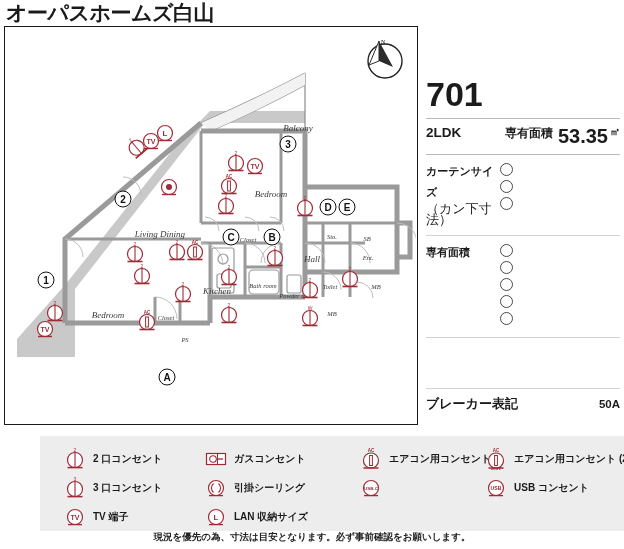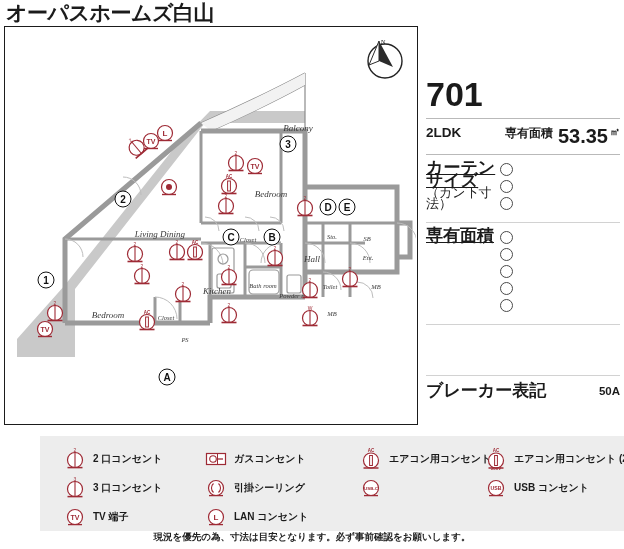--- a/index.html
+++ b/index.html
@@ -31,33 +31,33 @@
   #unit-no { font-size:34px; font-weight:bold; line-height:36px; letter-spacing:0px; }
   .hr { border-top:1px solid #b9b9b9; margin:6px 0 6px 0; }
   .hr.thin { border-top:1px solid #d2d2d2; }
   #type-row { display:flex; align-items:flex-start; }
   #ldk { font-size:13.5px; font-weight:bold; }
   #area-label { font-size:12px; font-weight:bold; margin-left:auto; }
   #area-val { font-size:20px; font-weight:bold; margin-left:5px; }
   #area-unit { font-size:10px; font-weight:bold; margin-left:2px; }
   .sec { display:flex; }
   .sec-label { width:74px; flex:none; }
-  .sec-label .main { font-size:17px; font-weight:bold; line-height:13px;text-decoration:underline; }
+  .sec-label .main { font-size:11px; font-weight:bold; line-height:21px; }
   .sec-label .sub { font-size:13px; line-height:11px; }
   .sec-rows { flex:1; }
   .srow { display:flex; align-items:center; height:17px; }
   .mk {
     width:13px; height:13px; border-radius:50%;
     border:1px solid #4a4a4a; color:#2a2a2a;
     font-size:8px; line-height:11px; text-align:center;
     flex:none; margin-right:6px; font-weight:bold;
   }
   .sval { font-size:11.5px; font-weight:bold; width:100%; text-align:right; }
   .krow { display:flex; align-items:center; height:17px; }
-  .kname { font-size:17px; font-weight:bold; }
+  .kname { font-size:13px; font-weight:bold; }
   .kval { font-size:11.5px; font-weight:bold; margin-left:auto; }
   
   #legend {
     position:absolute; left:40px; top:436px; width:584px; height:95px;
     background:#ededed;
   }
   .lg-col { position:absolute; top:8px; }
   .lg-item { display:flex; align-items:center; height:29px; }
   .lg-text { font-size:10px; font-weight:bold; margin-left:7px; white-space:nowrap; }
   .ic { width:22px; height:22px; flex:none; position:relative; }
@@ -473,21 +473,21 @@
             <line x1="4" y1="18.6" x2="18" y2="18.6" stroke="#9e2a35" stroke-width="1.3"></line>
           </svg></span>
         <span class="lg-text">引掛シーリング</span>
       </div>
       <div class="lg-item">
         <span class="ic"><svg width="22" height="22" viewBox="0 0 22 22">
             <circle cx="11" cy="11" r="7.5" fill="#fff" stroke="#9e2a35" stroke-width="1.2"></circle>
             <text x="11" y="13.8" font-size="8" font-weight="bold" text-anchor="middle" fill="#9e2a35" font-family="Liberation Sans,sans-serif">L</text>
             <line x1="4" y1="18.6" x2="18" y2="18.6" stroke="#9e2a35" stroke-width="1.3"></line>
           </svg></span>
-        <span class="lg-text">LAN コンセント</span>
+        <span class="lg-text">LAN 収納サイズ</span>
       </div>
     </div>
     <div class="lg-col" style="left: 320px;">
       <div class="lg-item">
         <span class="ic"><svg width="22" height="24" viewBox="0 0 22 24">
             <text x="11" y="4.4" font-size="4.5" font-weight="bold" text-anchor="middle" fill="#9e2a35" font-family="Liberation Sans,sans-serif">AC</text>
             <circle cx="11" cy="12.5" r="7.5" fill="#fff" stroke="#9e2a35" stroke-width="1.2"></circle>
             <rect x="9.6" y="7.5" width="2.8" height="10" fill="none" stroke="#9e2a35" stroke-width="1"></rect>
             <line x1="3.5" y1="20" x2="18.5" y2="20" stroke="#9e2a35" stroke-width="1.5"></line>
           </svg></span>

